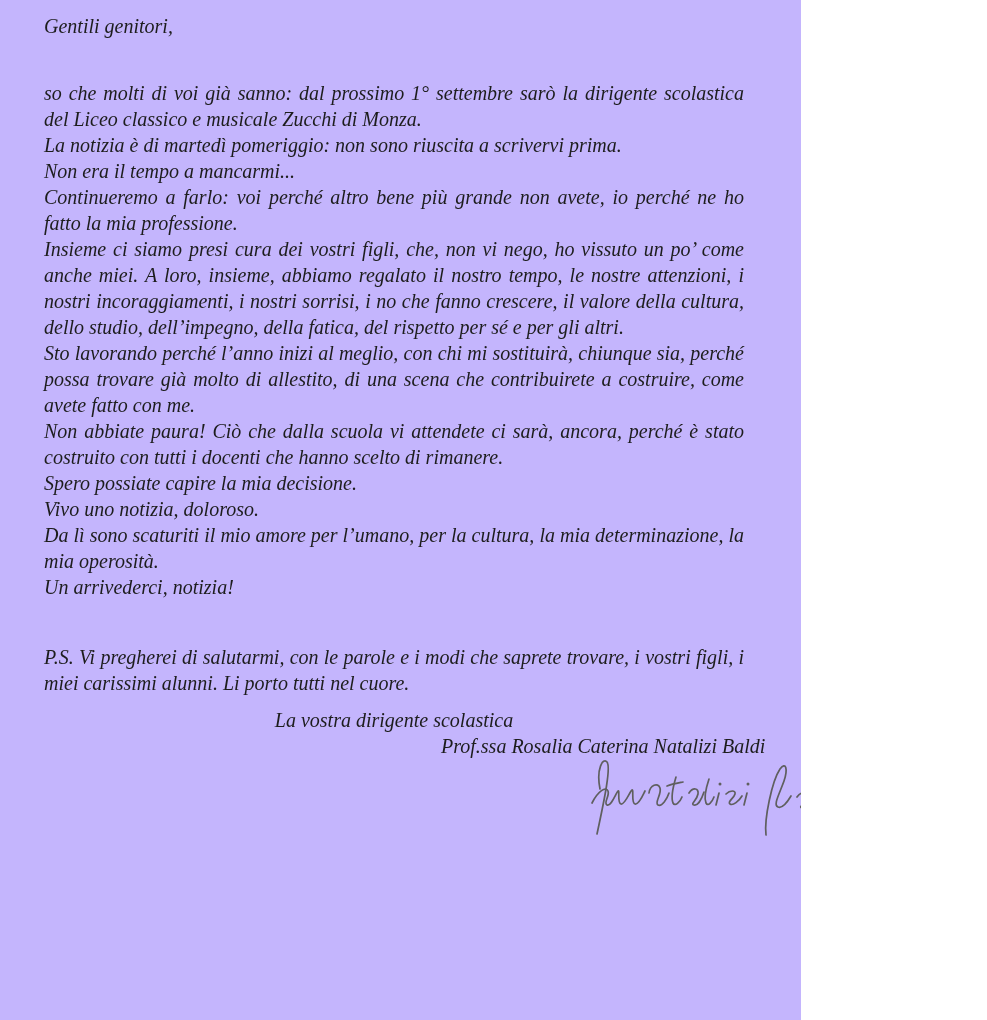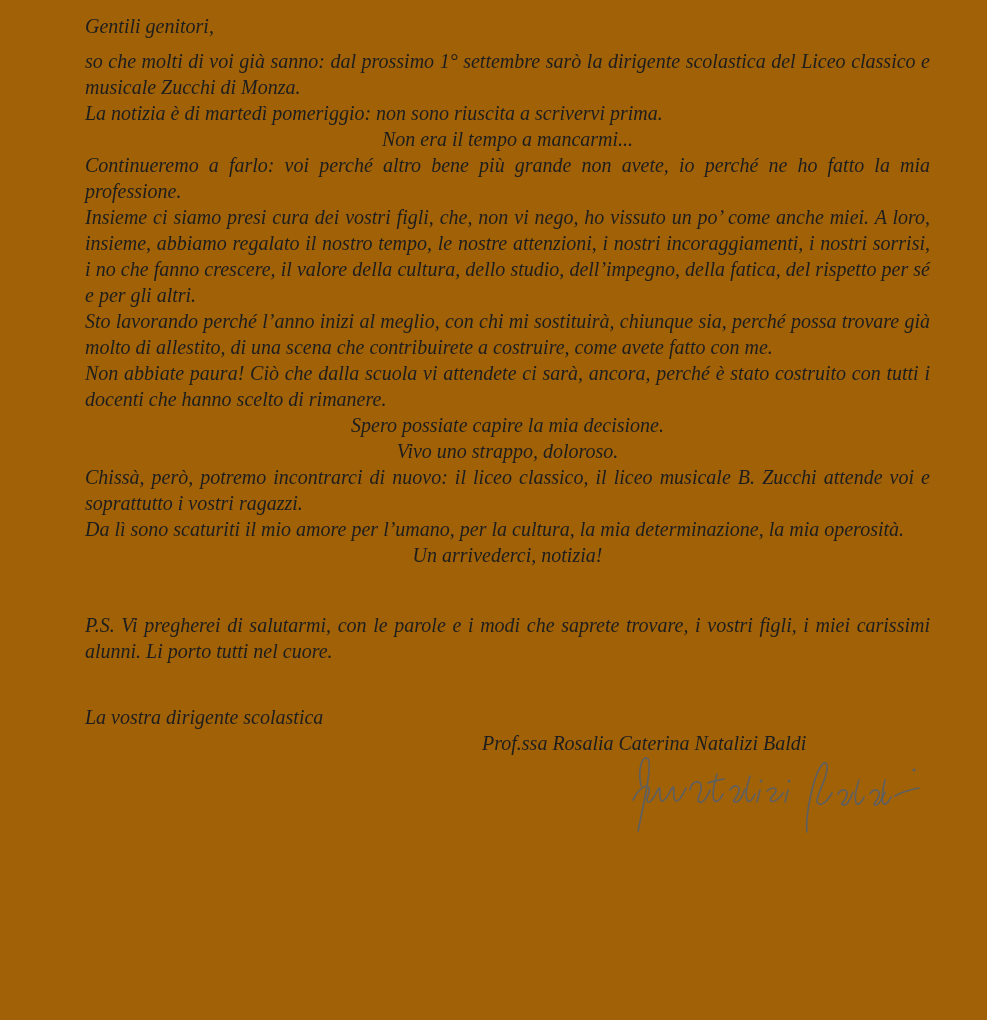--- a/index.html
+++ b/index.html
@@ -1,36 +1,36 @@
 <!DOCTYPE html>
 <html lang="it"><head>
 <meta charset="utf-8">
 <title>Lettera ai genitori</title>
 <style>
   html, body { margin: 0; padding: 0; background: #ffffff; }
   .page {
     position: relative;
-    width: 987px;
+    width: 801px;
     height: 1020px;
     box-sizing: border-box;
-    background: #a16207;
+    background: #c4b5fd;
     color: #1d1d1d;
     font-family: "Liberation Serif", "DejaVu Serif", serif;
     font-style: italic;
     font-size: 20px;
     line-height: 26px;
-    padding: 13px 57px 0 85px;
+    padding: 13px 57px 0 44px;
     overflow: hidden;
   }
   .page p { margin: 0; text-align: justify; }
   p.greeting { text-align: left; }
-  p.single { text-align: center; }
-  .body-block { margin-top: 9px; }
+  p.single { text-align: left; }
+  .body-block { margin-top: 41px; }
   .ps-block { margin-top: 44px; }
-  p.closing { margin-top: 40px; text-align: left; }
+  p.closing { margin-top: 11px; text-align: center; }
   .signer-line {
     margin-top: 70px;
     padding-left: 397px;
     text-align: left;
     white-space: nowrap;
     font-family: Liberation Serif, serif;
   }
   .signature-wrap {
     margin-left: 542px;
     margin-top: -6px;
@@ -56,22 +56,21 @@
 
   <div class="body-block">
     <p>so che molti di voi già sanno: dal prossimo 1° settembre sarò la dirigente scolastica del Liceo classico e musicale Zucchi di Monza.</p>
     <p>La notizia è di martedì pomeriggio: non sono riuscita a scrivervi prima.</p>
     <p class="single">Non era il tempo a mancarmi...</p>
     <p>Continueremo a farlo: voi perché altro bene più grande non avete, io perché ne ho fatto la mia professione.</p>
     <p>Insieme ci siamo presi cura dei vostri figli, che, non vi nego, ho vissuto un po’ come anche miei. A loro, insieme, abbiamo regalato il nostro tempo, le nostre attenzioni, i nostri incoraggiamenti, i nostri sorrisi, i no che fanno crescere, il valore della cultura, dello studio, dell’impegno,  della fatica, del rispetto per sé e per gli altri.</p>
     <p>Sto lavorando perché l’anno inizi al meglio, con chi mi sostituirà, chiunque sia, perché possa trovare già molto di allestito, di una scena che contribuirete a costruire, come avete fatto con me.</p>
     <p>Non abbiate paura! Ciò che dalla scuola  vi attendete ci sarà, ancora, perché è stato costruito con tutti i docenti che hanno scelto di rimanere.</p>
     <p class="single">Spero possiate capire la mia decisione.</p>
-    <p class="single">Vivo uno strappo, doloroso.</p>
-    <p>Chissà, però, potremo incontrarci di nuovo: il liceo classico, il liceo musicale B. Zucchi attende voi e soprattutto i vostri ragazzi.</p>
+    <p class="single">Vivo uno notizia, doloroso.</p>
     <p>Da lì sono scaturiti il mio amore per  l’umano, per la cultura, la mia determinazione, la mia operosità.</p>
     <p class="single">Un arrivederci, notizia!</p>
   </div>
 
   <div class="ps-block">
     <p>P.S. Vi pregherei di salutarmi, con le parole e i modi che saprete trovare, i vostri figli, i miei carissimi alunni. Li porto tutti nel cuore.</p>
   </div>
 
   <p class="closing">La vostra dirigente scolastica</p>
 

